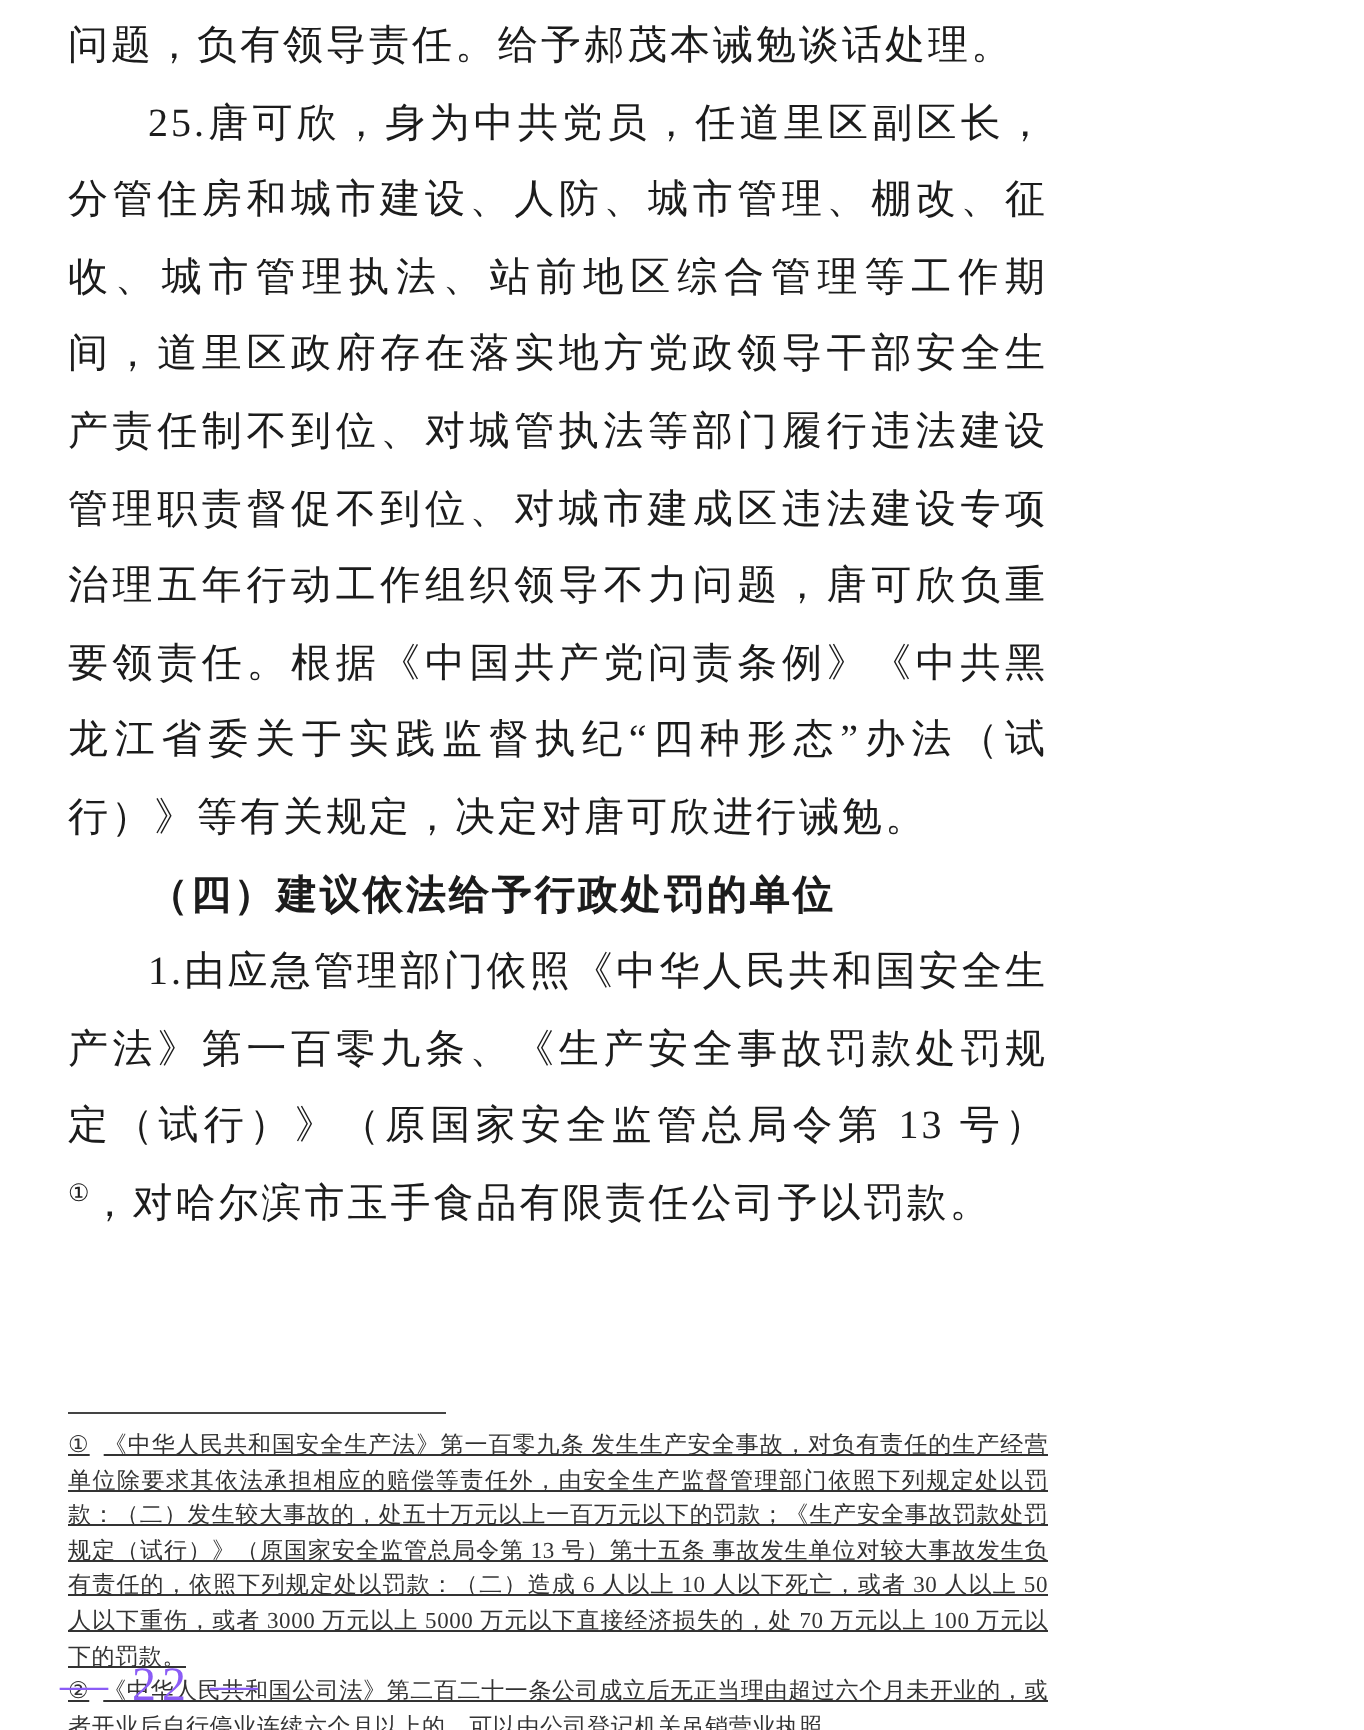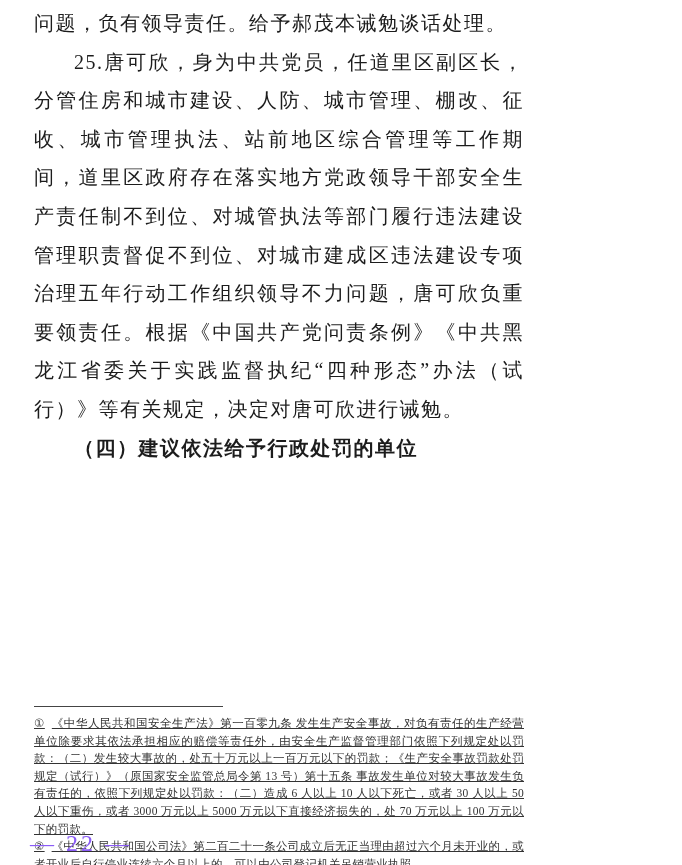--- a/index.html
+++ b/index.html
@@ -83,20 +83,21 @@
 <div class="page">
 
   <div class="body-text">
 
     <p>问题，负有领导责任。给予郝茂本诫勉谈话处理。</p>
 
     <p class="indent">25.唐可欣，身为中共党员，任道里区副区长，分管住房和城市建设、人防、城市管理、棚改、征收、城市管理执法、站前地区综合管理等工作期间，道里区政府存在落实地方党政领导干部安全生产责任制不到位、对城管执法等部门履行违法建设管理职责督促不到位、对城市建成区违法建设专项治理五年行动工作组织领导不力问题，唐可欣负重要领责任。根据《中国共产党问责条例》《中共黑龙江省委关于实践监督执纪“四种形态”办法（试行）》等有关规定，决定对唐可欣进行诫勉。</p>
 
     <p class="kai-heading">（四）建议依法给予行政处罚的单位</p>
 
+    <p class="indent"><span>1.由应急管理部门依照《中华人民共和国安全生产法》第一百零九条、《生产安全事故罚款处罚规定（试行）》（原国家安全监管总局令第 13 号）</span><span class="fn-sup">①</span><span>，对哈尔滨市玉手食品有限责任公司予以罚款。</span></p>
 
 
 
 
   </div>
 
   <div class="footnote-area">
     <div class="separator"></div>
 
     <p><span class="fn-marker">①</span><span>《中华人民共和国安全生产法》第一百零九条 发生生产安全事故，对负有责任的生产经营单位除要求其依法承担相应的赔偿等责任外，由安全生产监督管理部门依照下列规定处以罚款：（二）发生较大事故的，处五十万元以上一百万元以下的罚款；《生产安全事故罚款处罚规定（试行）》（原国家安全监管总局令第 13 号）第十五条 事故发生单位对较大事故发生负有责任的，依照下列规定处以罚款：（二）造成 6 人以上 10 人以下死亡，或者 30 人以上 50 人以下重伤，或者 3000 万元以上 5000 万元以下直接经济损失的，处 70 万元以上 100 万元以下的罚款。</span></p>

